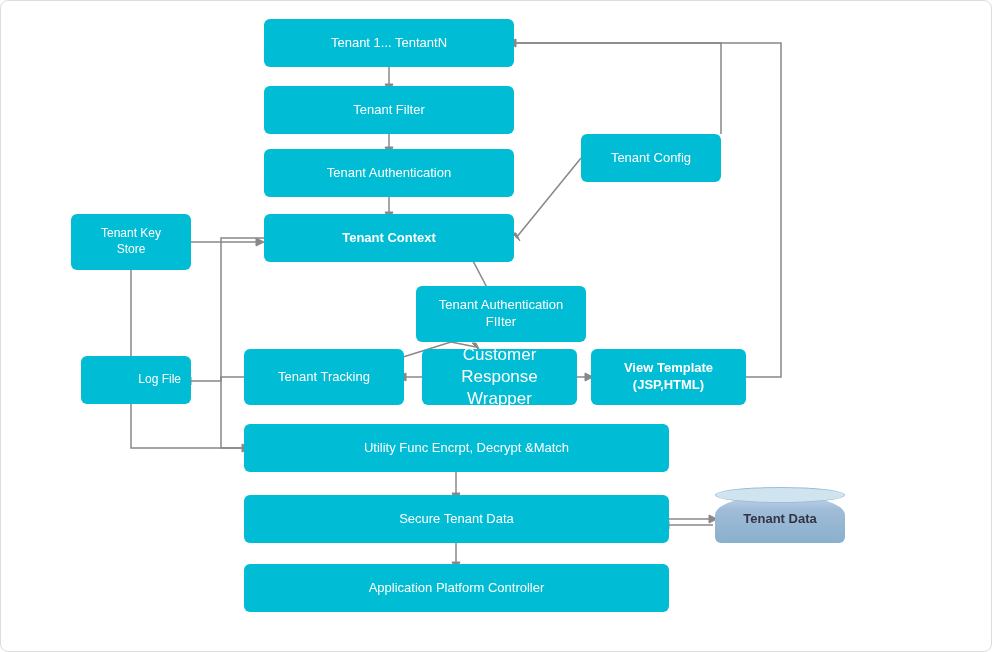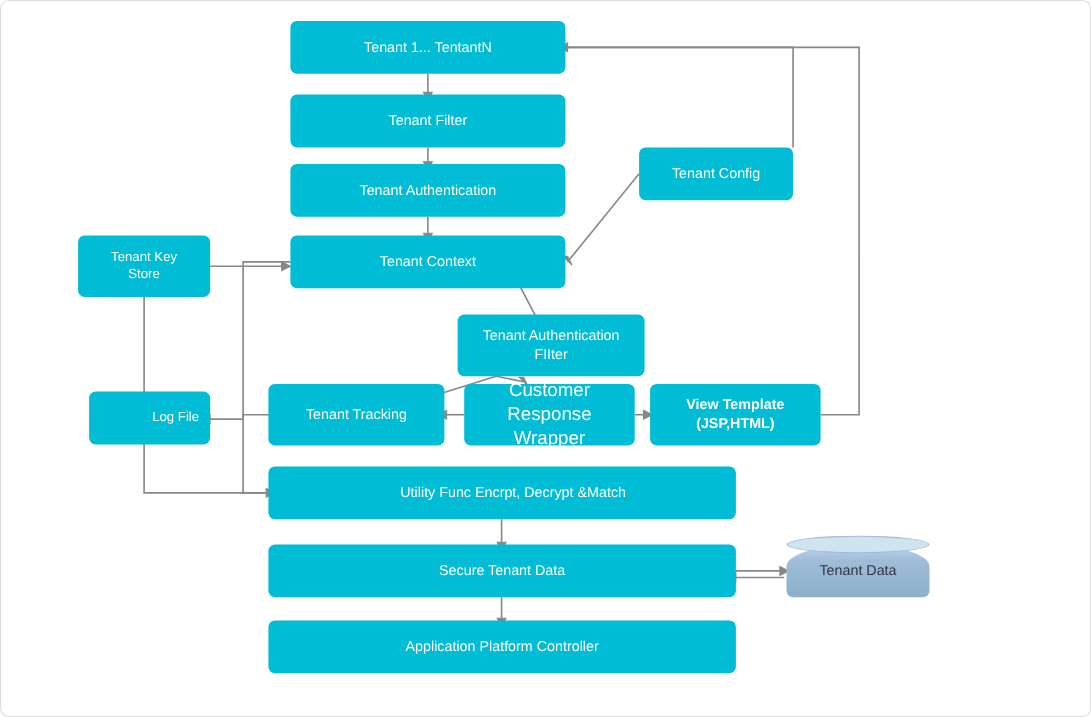--- a/index.html
+++ b/index.html
@@ -29,20 +29,21 @@
       justify-content: center;
       text-align: center;
       font-size: 13px;
       font-weight: 500;
       padding: 6px 10px;
       line-height: 1.3;
     }
     .box.cylinder {
       background: linear-gradient(to bottom, #b0c4de 0%, #8ab0d0 40%, #7aa0c0 100%);
       border-radius: 8px 8px 6px 6px;
+      font-weight: bold;
     }
     svg.arrows {
       position: absolute;
       top: 0; left: 0;
       width: 992px;
       height: 652px;
       pointer-events: none;
     }
     svg.arrows line, svg.arrows path {
       stroke: #888;
@@ -120,21 +121,21 @@
       <div class="box" style="left: 263px; top: 18px; width: 250px; height: 48px; font-size: 13px;">
         <span style="white-space: pre-line;">Tenant 1... TentantN</span>
       </div>
       <div class="box" style="left: 263px; top: 85px; width: 250px; height: 48px; font-size: 13px;">
         <span style="white-space: pre-line;">Tenant Filter</span>
       </div>
       <div class="box" style="left: 263px; top: 148px; width: 250px; height: 48px; font-size: 13px;">
         <span style="white-space: pre-line;">Tenant Authentication</span>
       </div>
       <div class="box" style="left: 263px; top: 213px; width: 250px; height: 48px; font-size: 13px;">
-        <span style="white-space: pre-line;">Tenant Context</span>
+        <span style="white-space: pre-line; font-weight: bold;">Tenant Context</span>
       </div>
       <div class="box" style="left: 580px; top: 133px; width: 140px; height: 48px; font-size: 13px;">
         <span style="white-space: pre-line;">Tenant Config</span>
       </div>
       <div class="box" style="left: 70px; top: 213px; width: 120px; height: 56px; font-size: 12px;">
         <span style="white-space: pre-line;">Tenant Key
 Store</span>
       </div>
       <div class="box" style="left: 415px; top: 285px; width: 170px; height: 56px; font-size: 13px;">
         <span style="white-space: pre-line;">Tenant Authentication

